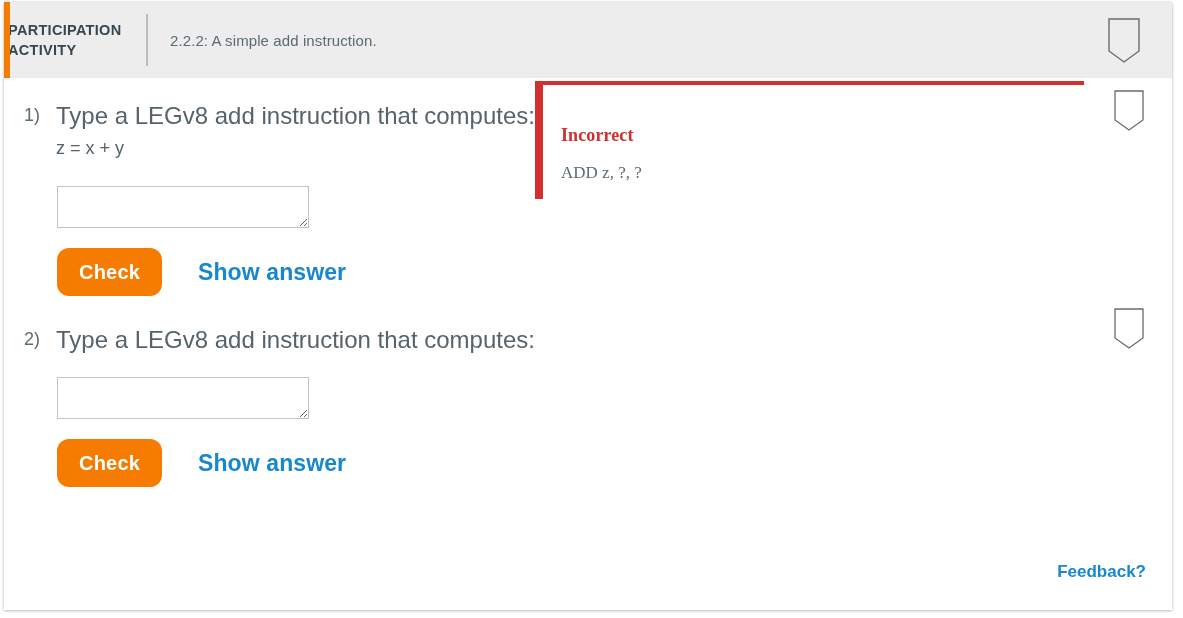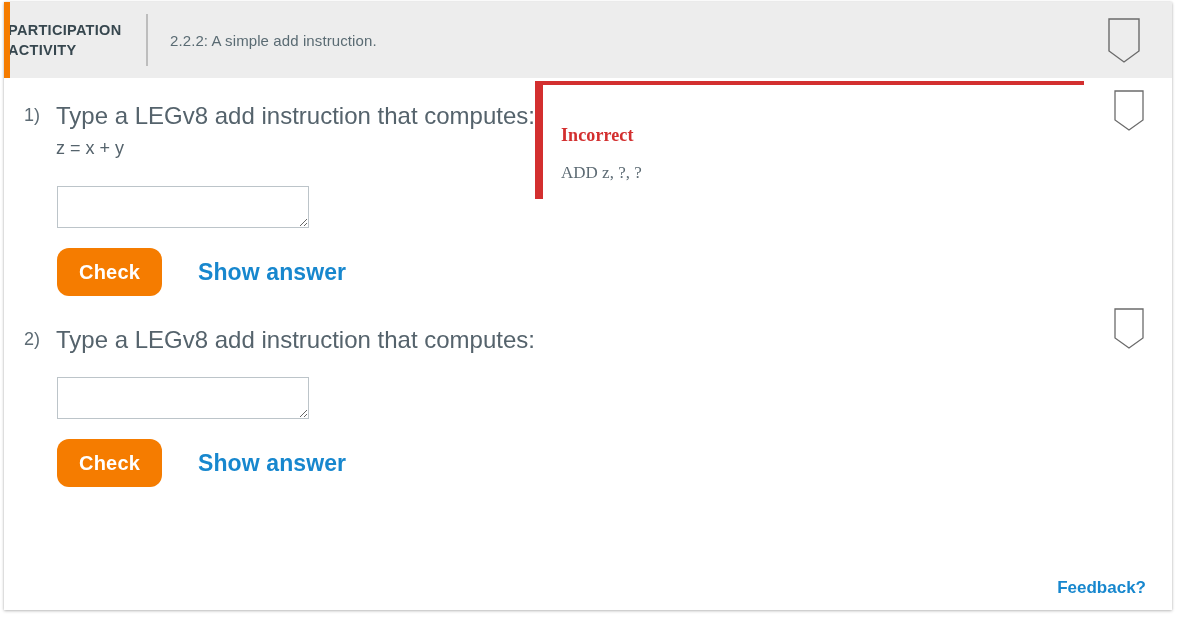--- a/index.html
+++ b/index.html
@@ -192,21 +192,21 @@
     position: absolute;
     right: 28px;
     top: 12px;
   }
 
   
   #activity-footer {
     position: absolute;
     left: 0;
     right: 0;
-    bottom: 12px;
+    bottom: 28px;
     text-align: right;
     padding-right: 26px;
   }
   #feedback-link {
     color: #1787ce;
     font-size: 17px;
     font-weight: bold;
     text-decoration: none;
     cursor: pointer;
   }

